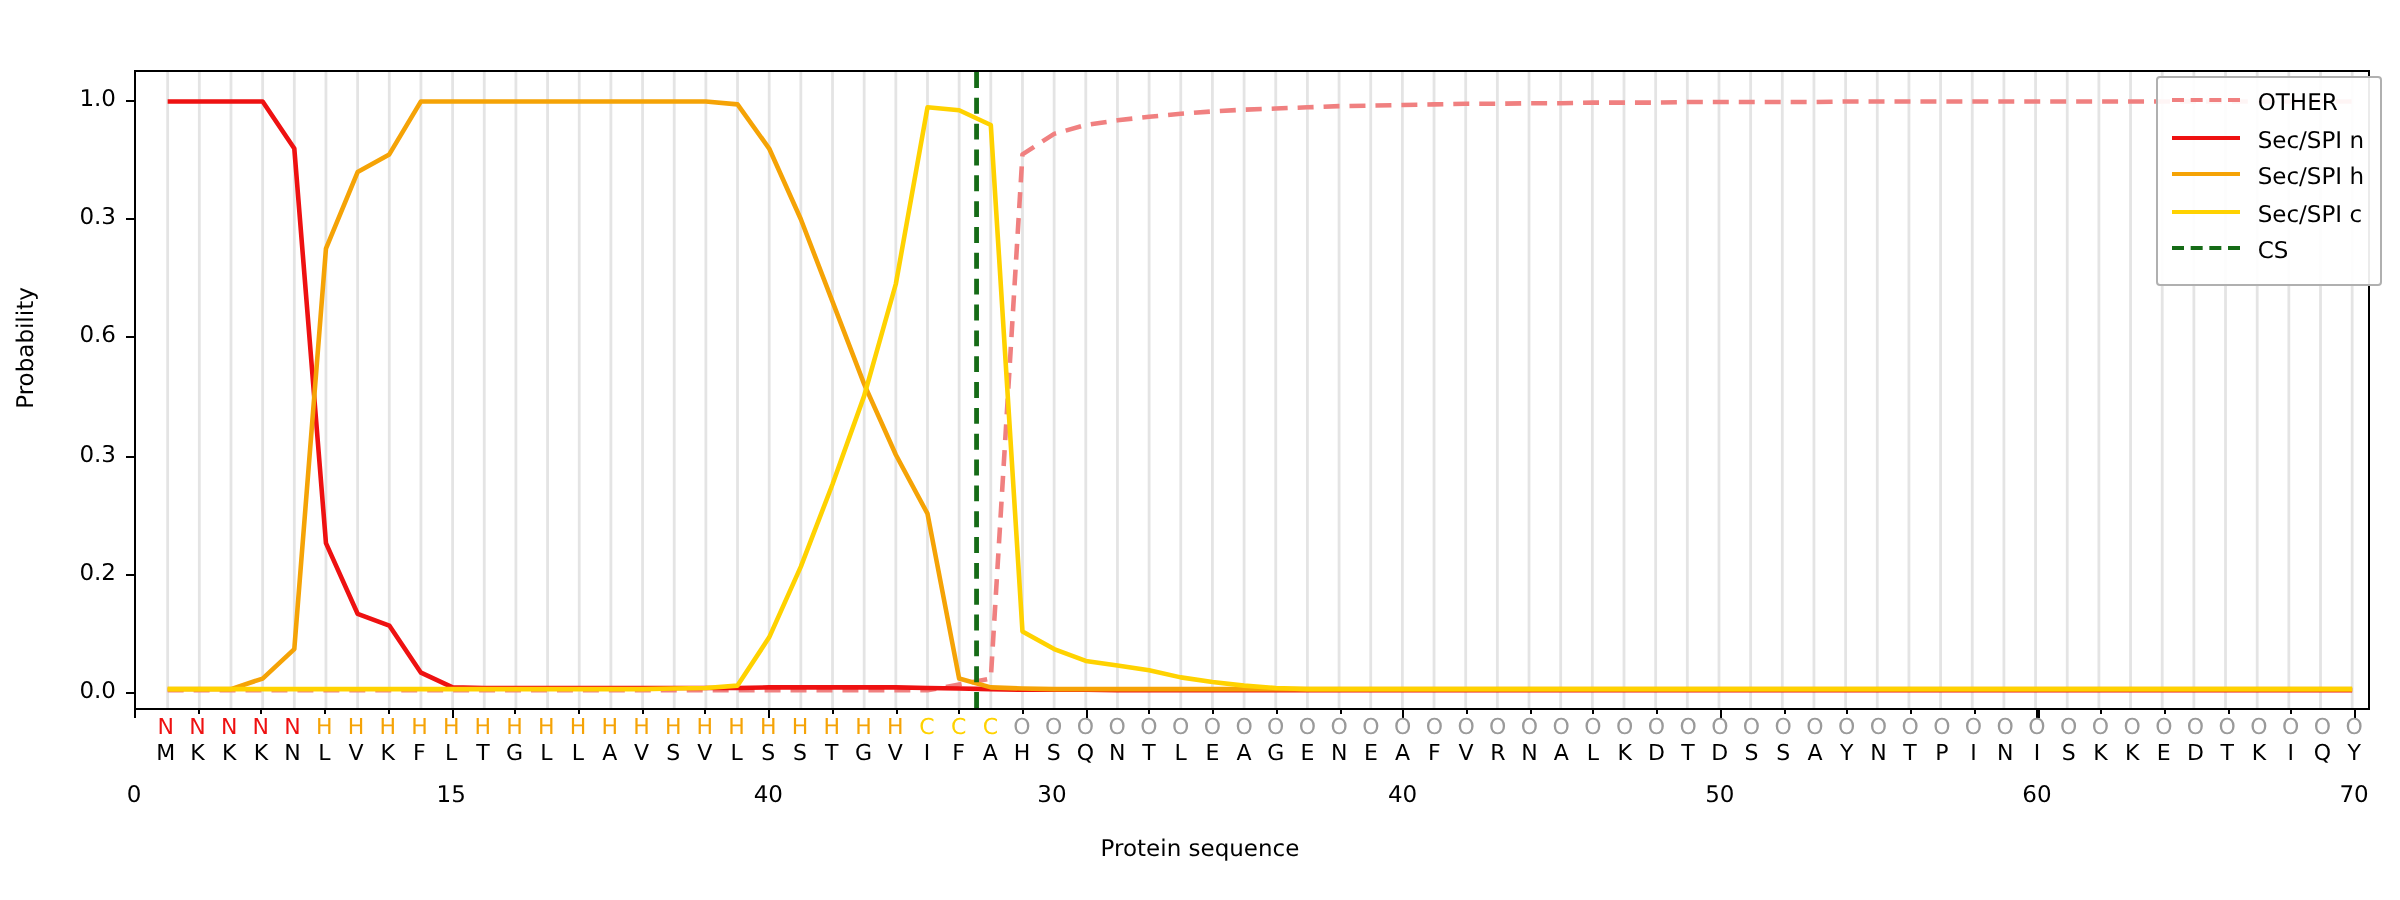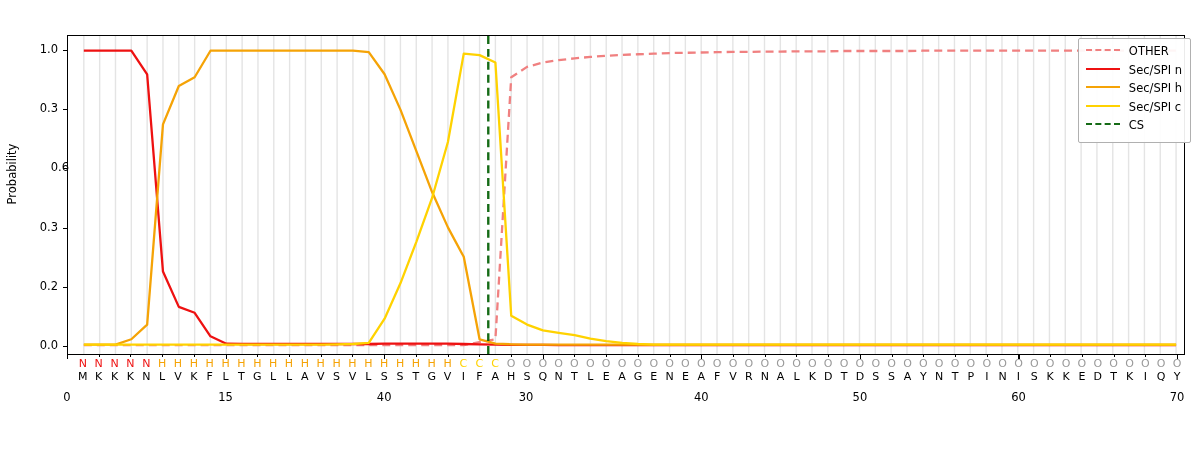--- a/index.html
+++ b/index.html
@@ -89,20 +89,21 @@
   .legend-label{font-size:11.5px;color:#000;white-space:nowrap;}
 </style>
 </head>
 <body>
 
 <div id="figure">
 
 
   <div id="y-axis-label">Probability</div>
 
+  <div id="x-axis-label">Protein sequence</div>
 
   <div id="plot-area">
     <svg id="svg-layer" viewBox="0 0 1118 320" preserveAspectRatio="none">
         <line x1="15.858156028368795" x2="15.858156028368795" y1="0" y2="320" stroke="#e4e4e4" stroke-width="1.4"></line>
         <line x1="31.71631205673759" x2="31.71631205673759" y1="0" y2="320" stroke="#e4e4e4" stroke-width="1.4"></line>
         <line x1="47.57446808510638" x2="47.57446808510638" y1="0" y2="320" stroke="#e4e4e4" stroke-width="1.4"></line>
         <line x1="63.43262411347518" x2="63.43262411347518" y1="0" y2="320" stroke="#e4e4e4" stroke-width="1.4"></line>
         <line x1="79.29078014184398" x2="79.29078014184398" y1="0" y2="320" stroke="#e4e4e4" stroke-width="1.4"></line>
         <line x1="95.14893617021276" x2="95.14893617021276" y1="0" y2="320" stroke="#e4e4e4" stroke-width="1.4"></line>
         <line x1="111.00709219858156" x2="111.00709219858156" y1="0" y2="320" stroke="#e4e4e4" stroke-width="1.4"></line>
@@ -178,21 +179,21 @@
   </div>
 
   <div id="y-ticks">
       <div class="ytick-mark" style="left: 63px; top: 346.111px;"></div>
       <div class="ytick-label" style="right: auto; left: 27px; width: 31px; top: 338.111px;">0.0</div>
       <div class="ytick-mark" style="left: 63px; top: 286.852px;"></div>
       <div class="ytick-label" style="right: auto; left: 27px; width: 31px; top: 278.852px;">0.2</div>
       <div class="ytick-mark" style="left: 63px; top: 227.593px;"></div>
       <div class="ytick-label" style="right: auto; left: 27px; width: 31px; top: 219.593px;">0.3</div>
       <div class="ytick-mark" style="left: 63px; top: 168.333px;"></div>
-      <div class="ytick-label" style="right: auto; left: 38px; width: 31px; top: 160.333px;">0.6</div>
+      <div class="ytick-label" style="right: auto; left: 27px; width: 31px; top: 160.333px;">0.6</div>
       <div class="ytick-mark" style="left: 63px; top: 109.074px;"></div>
       <div class="ytick-label" style="right: auto; left: 27px; width: 31px; top: 101.074px;">0.3</div>
       <div class="ytick-mark" style="left: 63px; top: 49.8148px;"></div>
       <div class="ytick-label" style="right: auto; left: 27px; width: 31px; top: 41.8148px;">1.0</div>
     </div>
   <div id="x-ticks">
       <div class="xtick-major" style="left: 67px;"></div>
       <div class="xtick-label" style="left: 67px;">0</div>
       <div class="xtick-minor" style="left: 98.7163px;"></div>
       <div class="xtick-minor" style="left: 130.433px;"></div>

